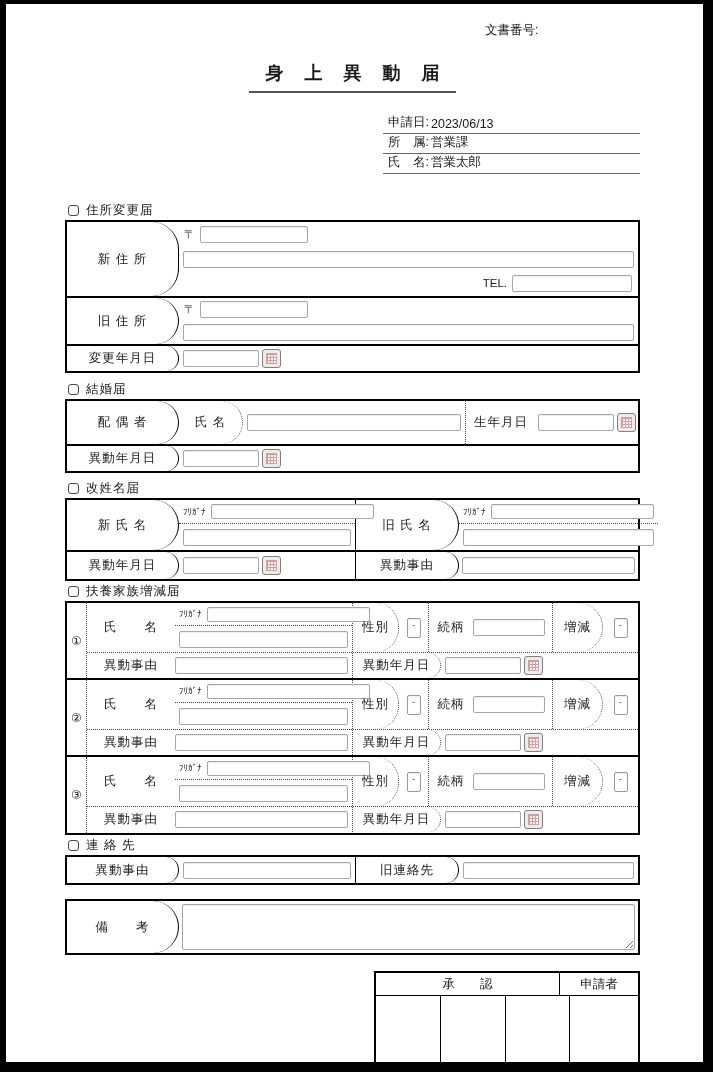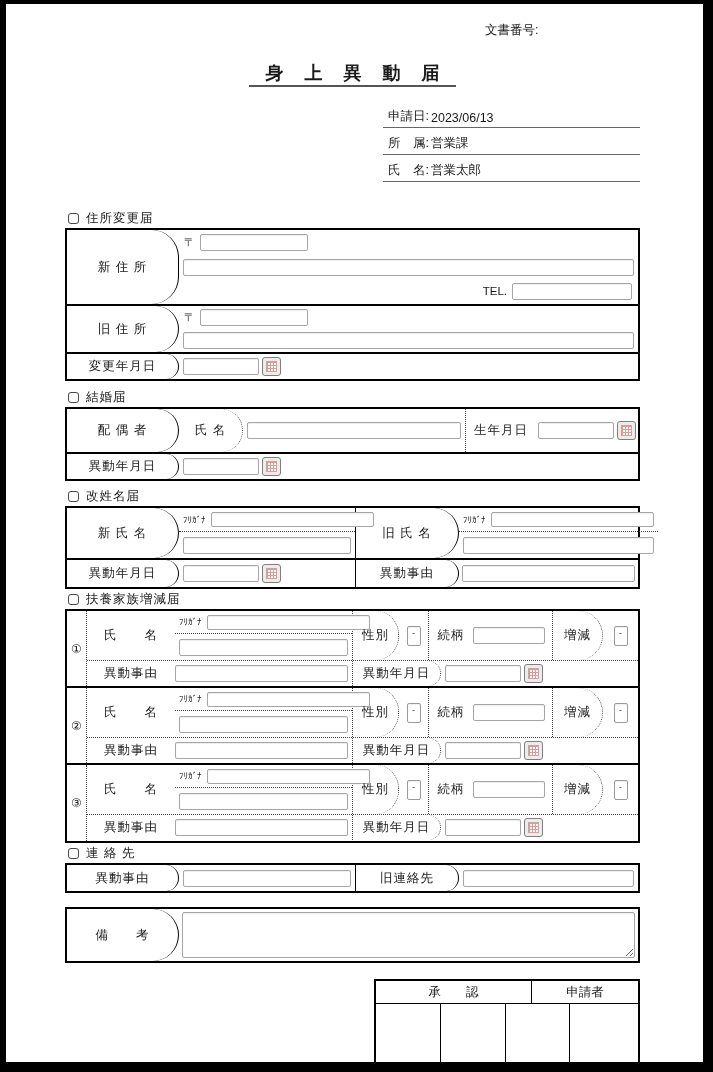--- a/index.html
+++ b/index.html
@@ -4,24 +4,24 @@
 <style>
   * { box-sizing: border-box; margin: 0; padding: 0; }
   html,body { width: 713px; height: 1072px; }
   body { background: #000; position: relative; font-family: "Liberation Sans", sans-serif; color: #1a1a1a; }
   .page { position: absolute; left: 6px; top: 4px; width: 697px; height: 1058px; background: #fff; overflow: hidden; }
   .content { padding: 0 63px 0 59px; }
 
   .doc-number { margin: 18px 0 0 420px; font-size: 12.5px; height: 15px; }
 
   .title-wrap { margin-top: 24px; text-align: center; }
-  .page-title { display: inline-block; font-size: 18px; font-weight: bold; letter-spacing: 8px; border-bottom: 2px solid #555; padding: 0 8px 0 16px; }
+  .page-title { display: inline-block; font-size: 18px; font-weight: bold; letter-spacing: 8px; border-bottom: 2px solid #555; padding: 0 8px 6px 16px; }
 
   .applicant { margin-top: 21px; margin-left: auto; width: 257px; }
-  .app-row { border-bottom: 1.5px solid #666; padding: 0 0 2px 5px; margin-bottom: 7px; font-size: 12.5px; height: 20px; display: flex; align-items: flex-end; }
+  .app-row { border-bottom: 1.5px solid #666; padding: 0 0 2px 5px; margin-bottom: 0; font-size: 12.5px; height: 20px; display: flex; align-items: flex-end; }
   .app-row .val { margin-left: 2px; }
 
   .sec-head { display: flex; align-items: center; gap: 7px; margin-left: 3px; height: 15px; }
   .cb { width: 11px; height: 11px; border: 1.5px solid #4a4a4a; border-radius: 3px; background: #fdfdfd; flex: 0 0 auto; }
   .sec-title { font-size: 12.5px; letter-spacing: 1px; }
 
   .tbl { border: 2px solid #000; width: 575px; background: #fff; }
   .row { display: flex; align-items: stretch; }
   .lbl { display: flex; align-items: center; justify-content: center; font-size: 12.5px; letter-spacing: 1px; flex: 0 0 auto; border-radius: 27px; }
   .br-s { border-right: 1px solid #000; }
@@ -83,21 +83,21 @@
   
   .t5-r { height: 26px; }
 
   
   .t6-r { height: 52px; }
   .remarks-ta { flex: 1; margin: 3px; border: 1px solid #a6a6a6; border-radius: 2px; resize: both; font-family: "Liberation Sans", sans-serif; font-size: 12px; box-shadow: inset 0 1px 1px rgba(0,0,0,.07); }
 
   
   .appr { width: 266px; margin-left: auto; border: 2px solid #000; }
   .appr-head { display: flex; height: 23px; border-bottom: 1px solid #000; }
-  .appr-head .a1 { width: 156px; border-right: 1px solid #000; display:flex; align-items:center; justify-content:center; font-size: 12.5px; }
+  .appr-head .a1 { width: 184px; border-right: 1px solid #000; display:flex; align-items:center; justify-content:center; font-size: 12.5px; }
   .appr-head .a2 { flex: 1; display:flex; align-items:center; justify-content:center; font-size: 12.5px; }
   .appr-body { display: flex; height: 70px; }
   .appr-body .c { width: 65px; border-right: 1px solid #000; }
   .appr-body .c:nth-child(3) { width: 64px; }
   .appr-body .c-last { flex: 1; }
 
   .mt-sec1 { margin-top: 29px; } .mt-tbl { margin-top: 2px; }
   .mt-sec2 { margin-top: 9px; } .mt-sec3 { margin-top: 8px; }
   .mt-sec4 { margin-top: 3px; } .mt-sec5 { margin-top: 3px; }
   .mt-rem { margin-top: 14px; } .mt-appr { margin-top: 16px; }

